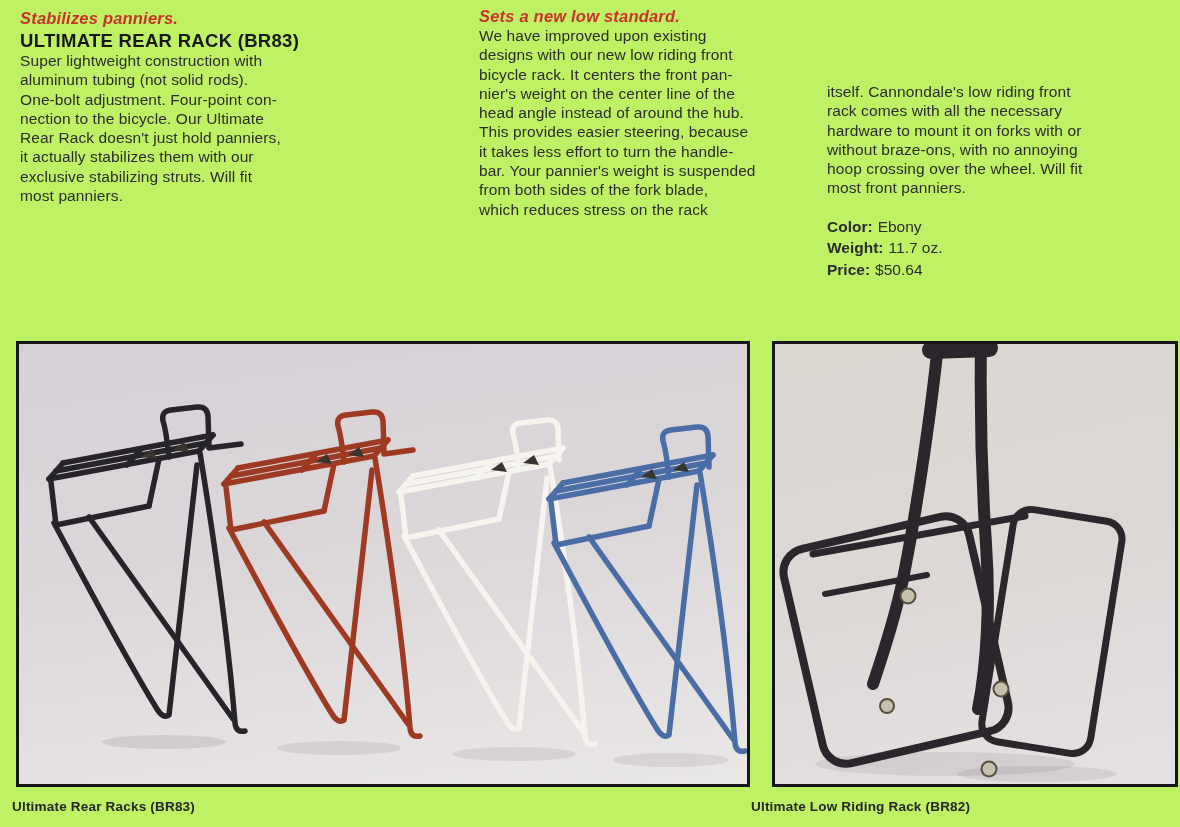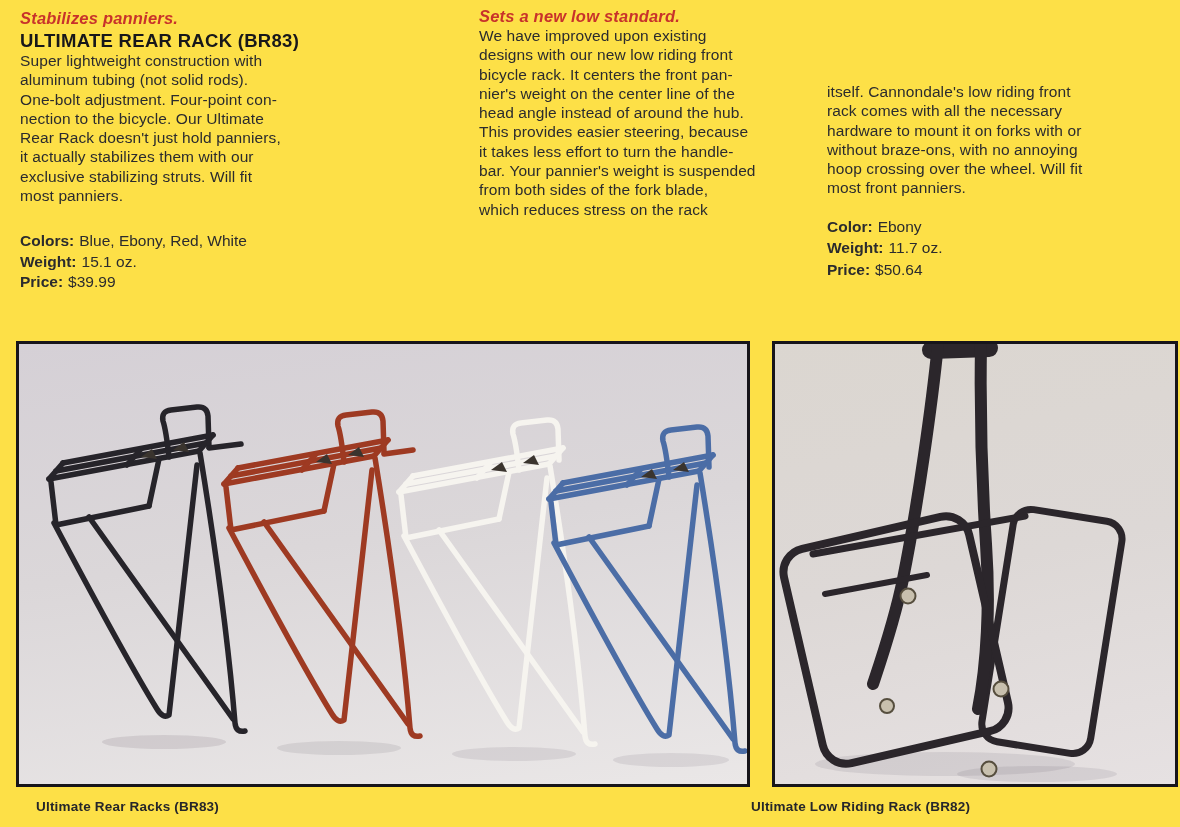--- a/index.html
+++ b/index.html
@@ -1,17 +1,17 @@
 <!DOCTYPE html>
 <html><head>
 <meta charset="utf-8">
 <style>
   html,body{margin:0;padding:0;background:#ffffff;}
   .page{
-    position:relative;width:1180px;height:827px;background:#fde047;
+    position:relative;width:1180px;height:827px;background:#bef264;
     font-family:"Liberation Sans",sans-serif;overflow:hidden;
   }
   .col{position:absolute;}
   #col-rear{left:20px;top:8px;width:308px;}
   #col-front-1{left:479px;top:6px;width:332px;}
   #col-front-2{left:827px;top:70px;width:340px;}
   .tagline{
     font-style:italic;font-weight:bold;font-size:16.5px;line-height:20px;
     color:#c8322b;letter-spacing:.2px;
   }
@@ -33,44 +33,39 @@
   }
   #photo-left{left:16px;width:734px;
     background:linear-gradient(172deg,#d5d0d6 0%,#dbd7d9 45%,#eae7e7 100%);}
   #photo-right{left:772px;width:406px;
     background:linear-gradient(168deg,#dbd6d0 0%,#ddd8d6 50%,#e6e1e2 100%);}
   .photo svg{display:block;}
   .caption{
     position:absolute;top:799px;font-size:13.5px;font-weight:bold;
     color:#26262a;letter-spacing:.2px;
   }
-  #caption-left{left:36px;}
+  #caption-left{left:12px;}
   #caption-right{left:751px;}
 </style>
 </head>
 <body>
 
 <div class="page">
 
   <div class="col" id="col-rear">
     <div class="tagline">Stabilizes panniers.</div>
     <div class="product-title">ULTIMATE REAR RACK (BR83)</div>
     <div class="body-text">Super lightweight construction with
 aluminum tubing (not solid rods).
 One-bolt adjustment. Four-point con-
 nection to the bicycle. Our Ultimate
 Rear Rack doesn't just hold panniers,
 it actually stabilizes them with our
 exclusive stabilizing struts. Will fit
 most panniers.</div>
-    <div class="specs">
-      <div><span class="spec-label">Colors:</span><span>Blue, Ebony, Red, White</span></div>
-      <div><span class="spec-label">Weight:</span><span>15.1 oz.</span></div>
-      <div><span class="spec-label">Price:</span><span>$39.99</span></div>
-    </div>
   </div>
 
   <div class="col" id="col-front-1">
     <div class="tagline">Sets a new low standard.</div>
     <div class="body-text">We have improved upon existing
 designs with our new low riding front
 bicycle rack. It centers the front pan-
 nier's weight on the center line of the
 head angle instead of around the hub.
 This provides easier steering, because

